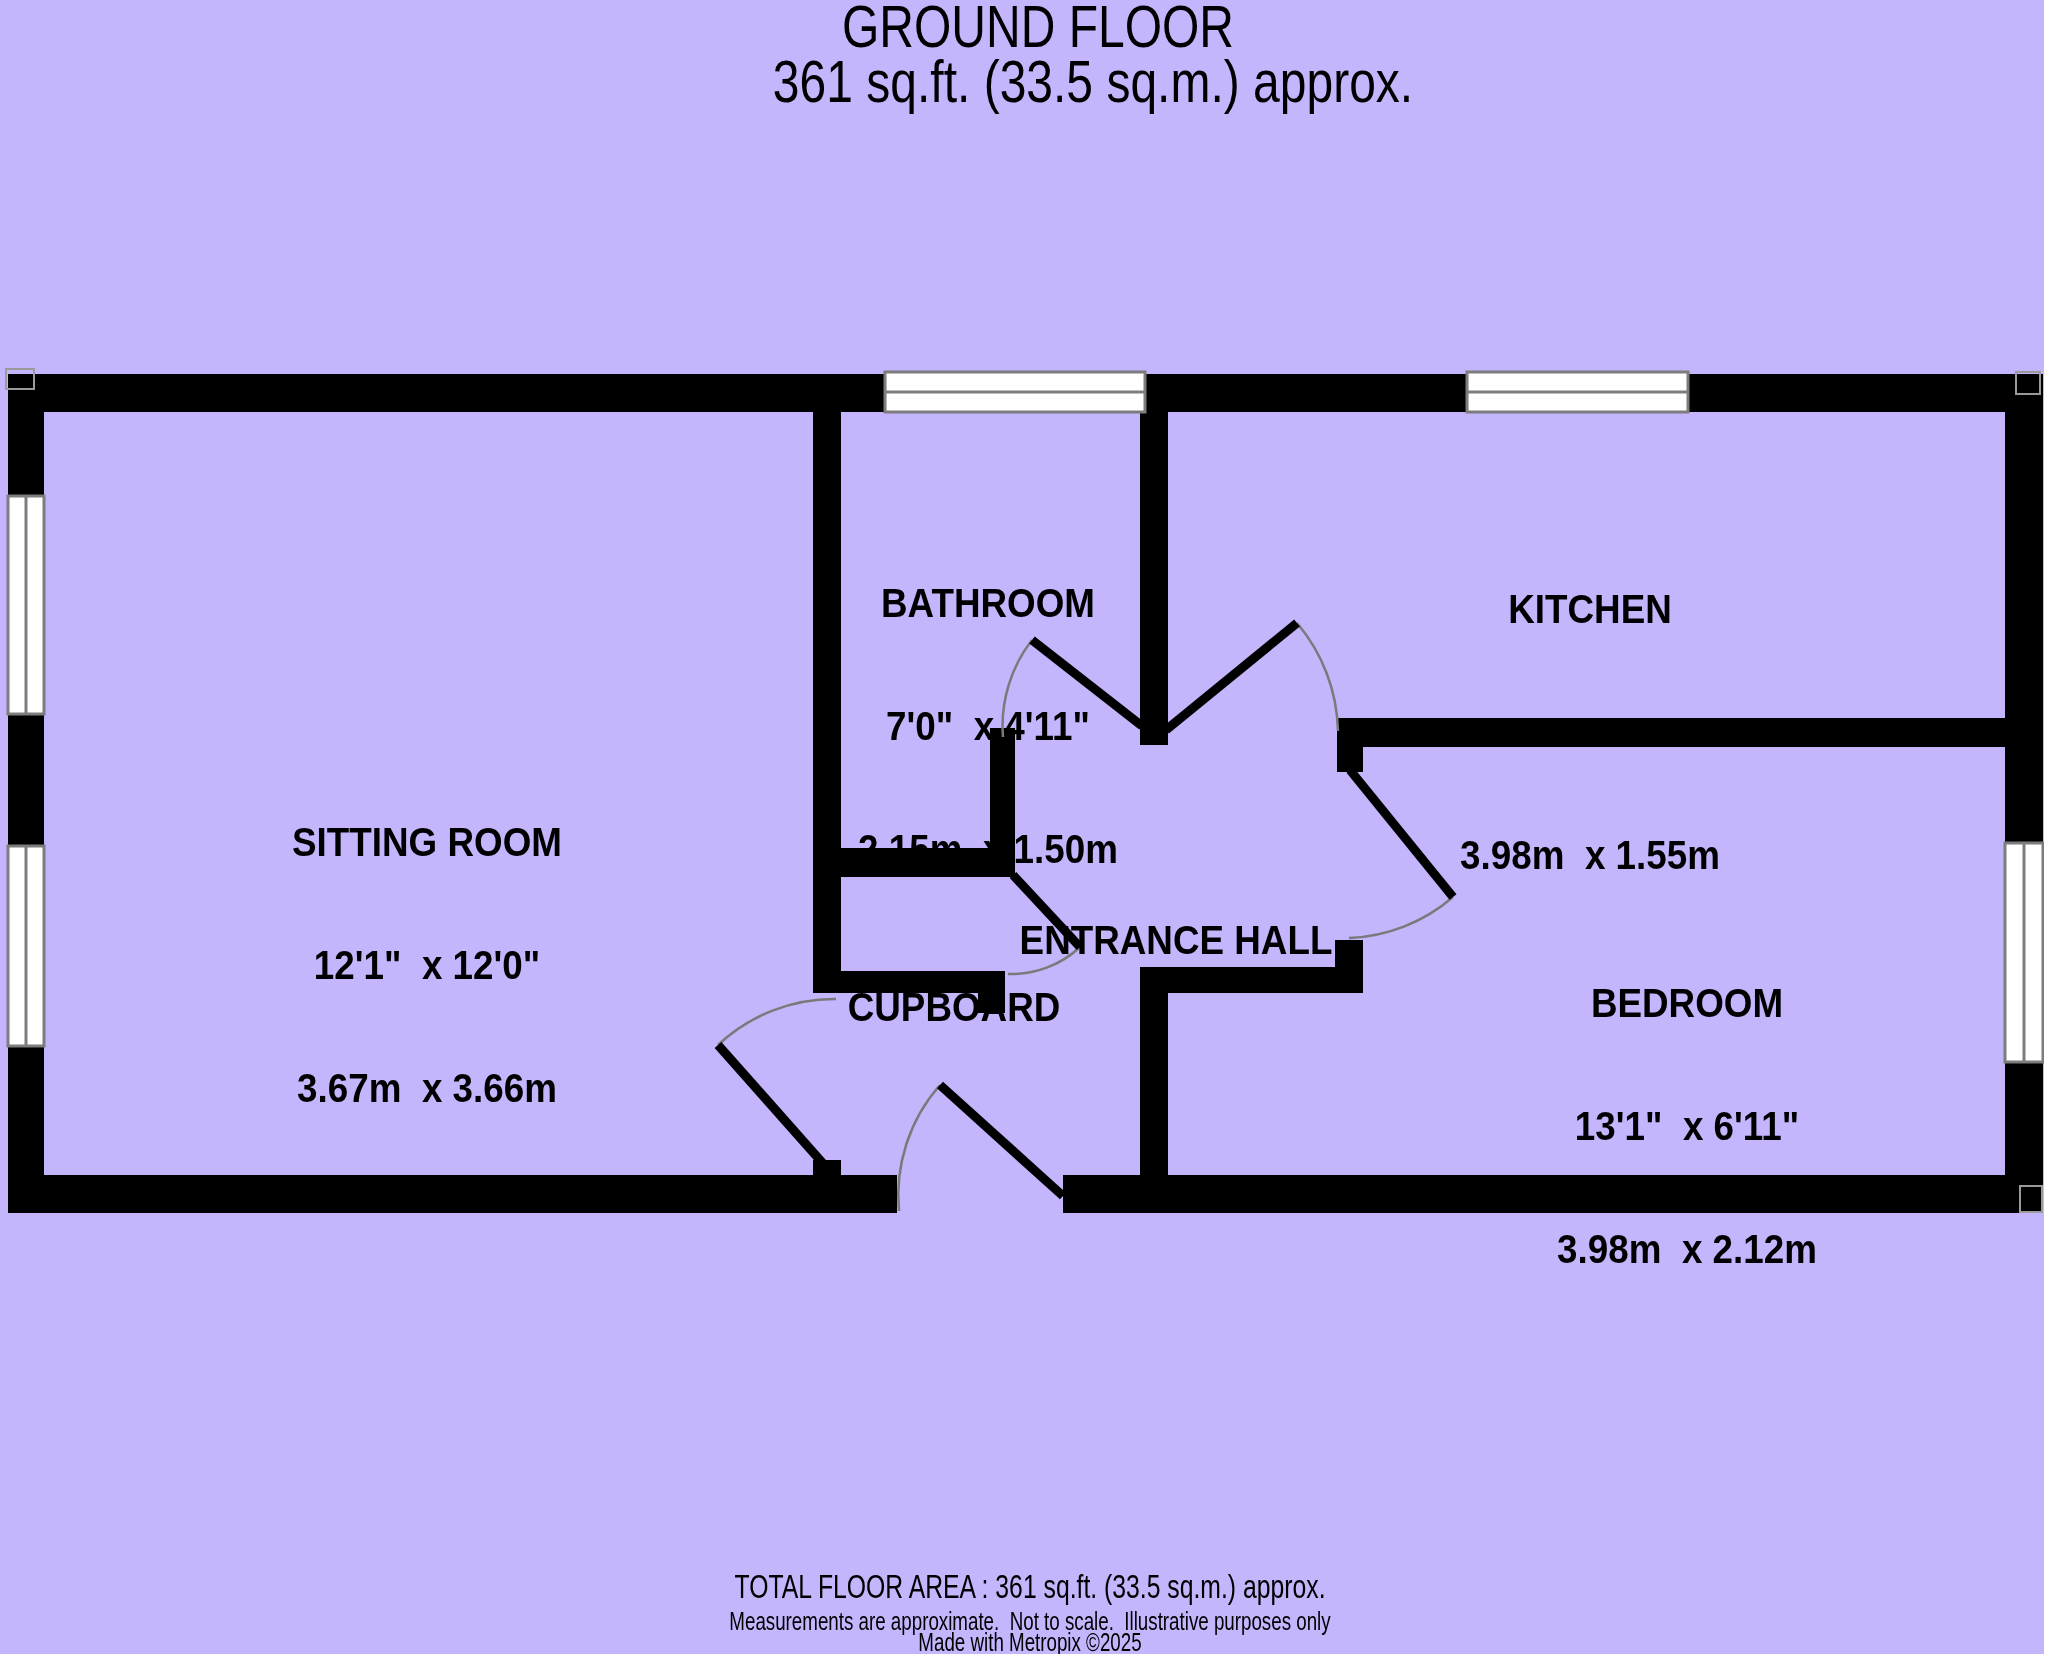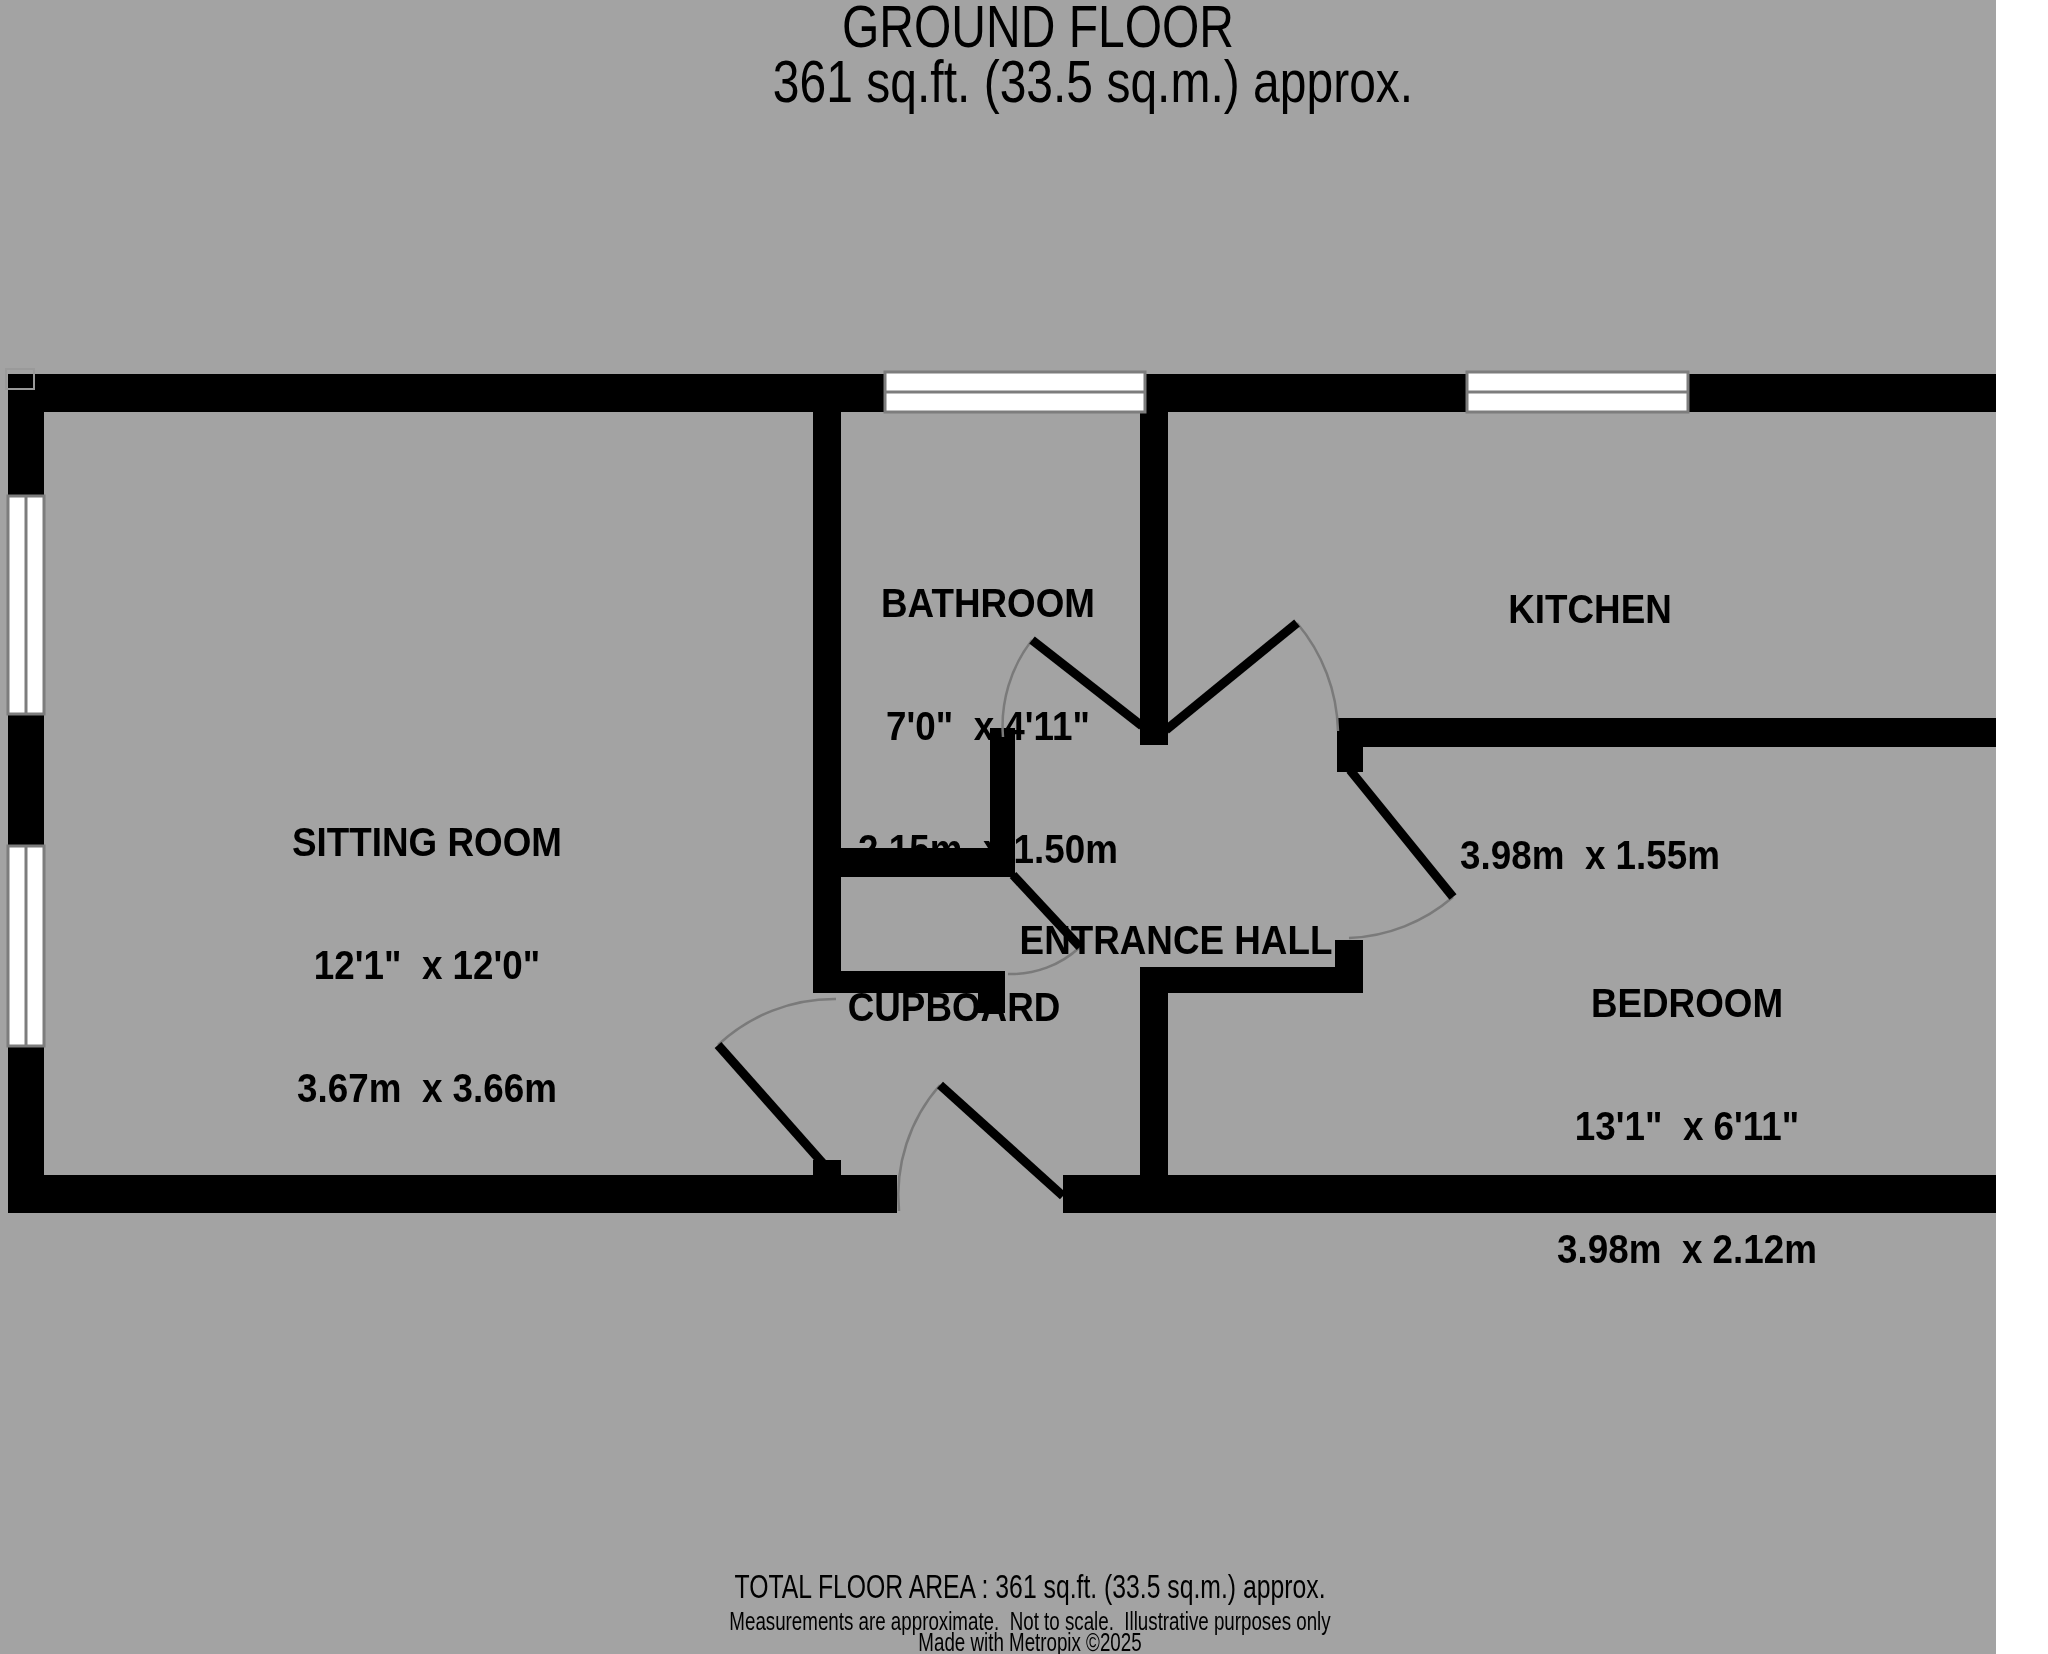--- a/index.html
+++ b/index.html
@@ -1,17 +1,17 @@
 <!DOCTYPE html>
 <html><head>
 <meta charset="utf-8">
 <style>
   html,body{margin:0;padding:0;background:#ffffff;}
-  .canvas{position:relative;width:1996px;height:1654px;background:#a3a3a3;overflow:hidden;
-          font-family:"Liberation Sans",sans-serif;color:#000;}
+  .canvas{position:relative;width:1996px;height:1654px;background:#c4b5fd;overflow:hidden;
+          font-family:"Liberation Sans",sans-serif;color:#000;padding-left:48px;}
   .plan-svg{position:absolute;left:0;top:0;width:2048px;height:1654px;}
   .txt{position:absolute;white-space:pre;color:#000;}
   .title-line{font:400 60px/54px "Liberation Sans",sans-serif;
               transform:translateX(-50%) scaleX(0.80);transform-origin:50% 0;}
   .room-label{position:absolute;text-align:center;white-space:pre;
               font:700 40px/41px "Liberation Sans",sans-serif;
               transform:translateX(-50%) scaleX(0.92);transform-origin:50% 0;}
   .footer-1{font:400 33px/32px "Liberation Sans",sans-serif;
             transform:translateX(-50%) scaleX(0.75);transform-origin:50% 0;}
   .footer-2{font:400 25px/26px "Liberation Sans",sans-serif;

